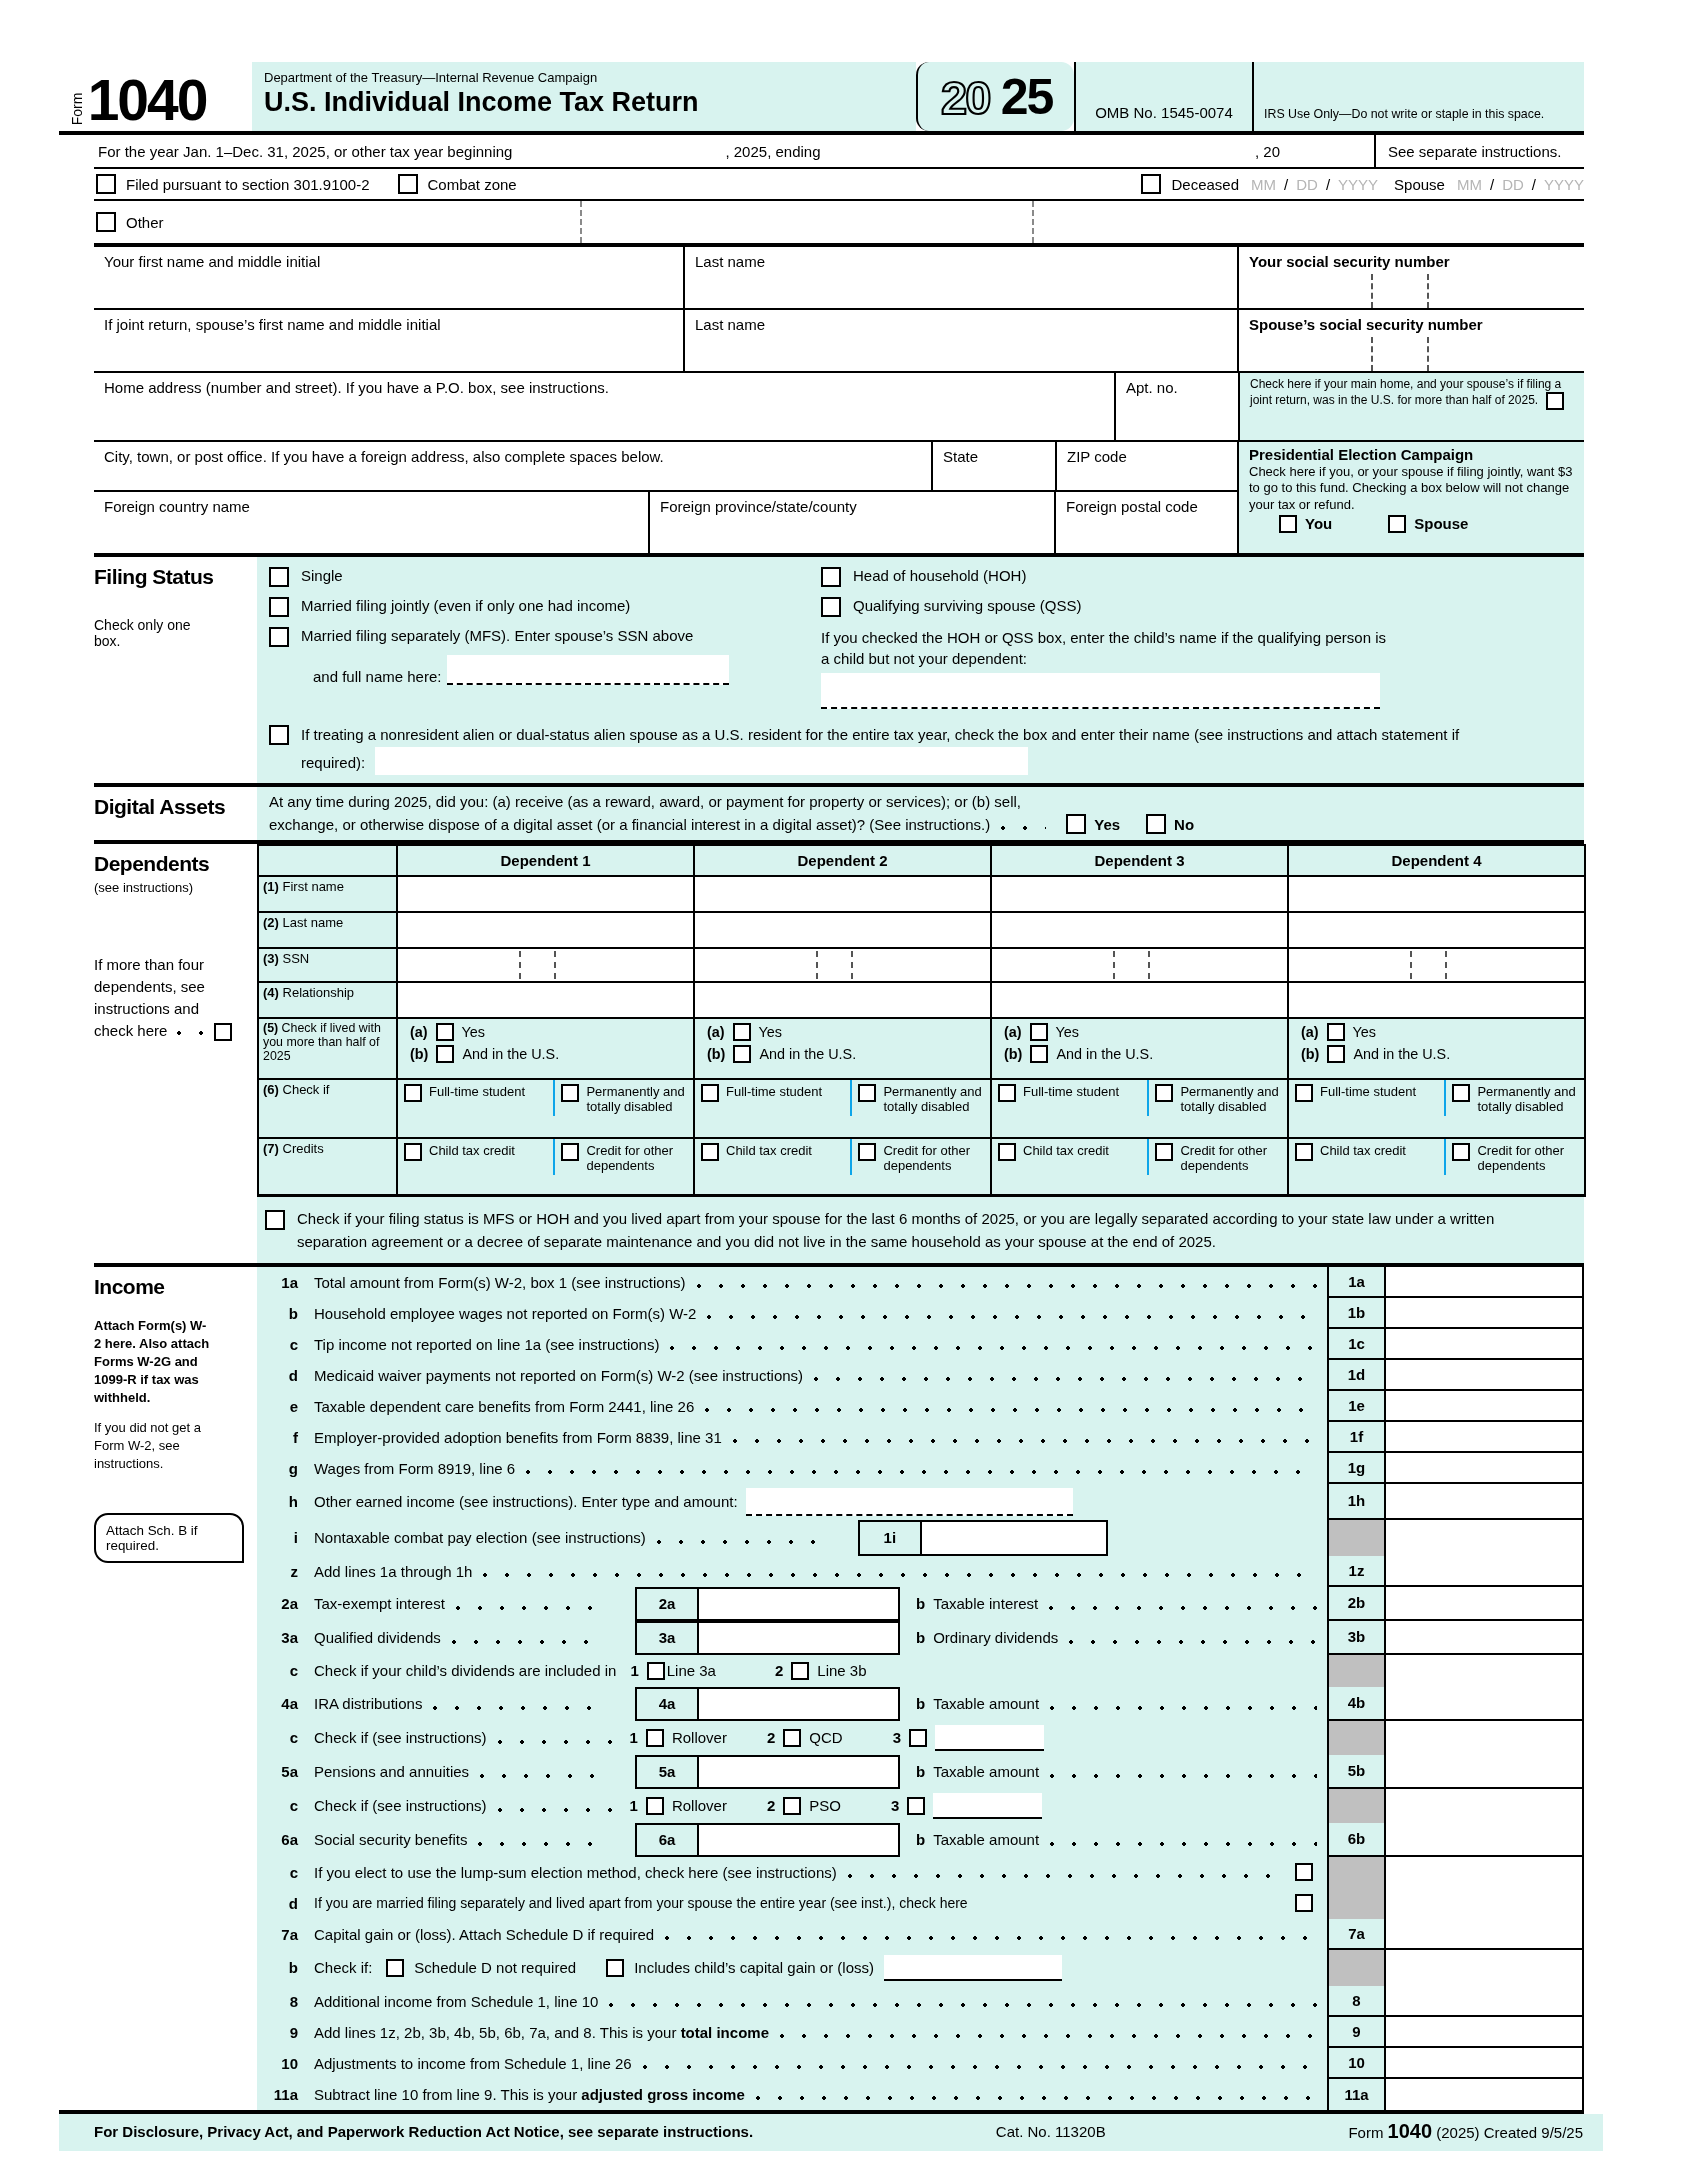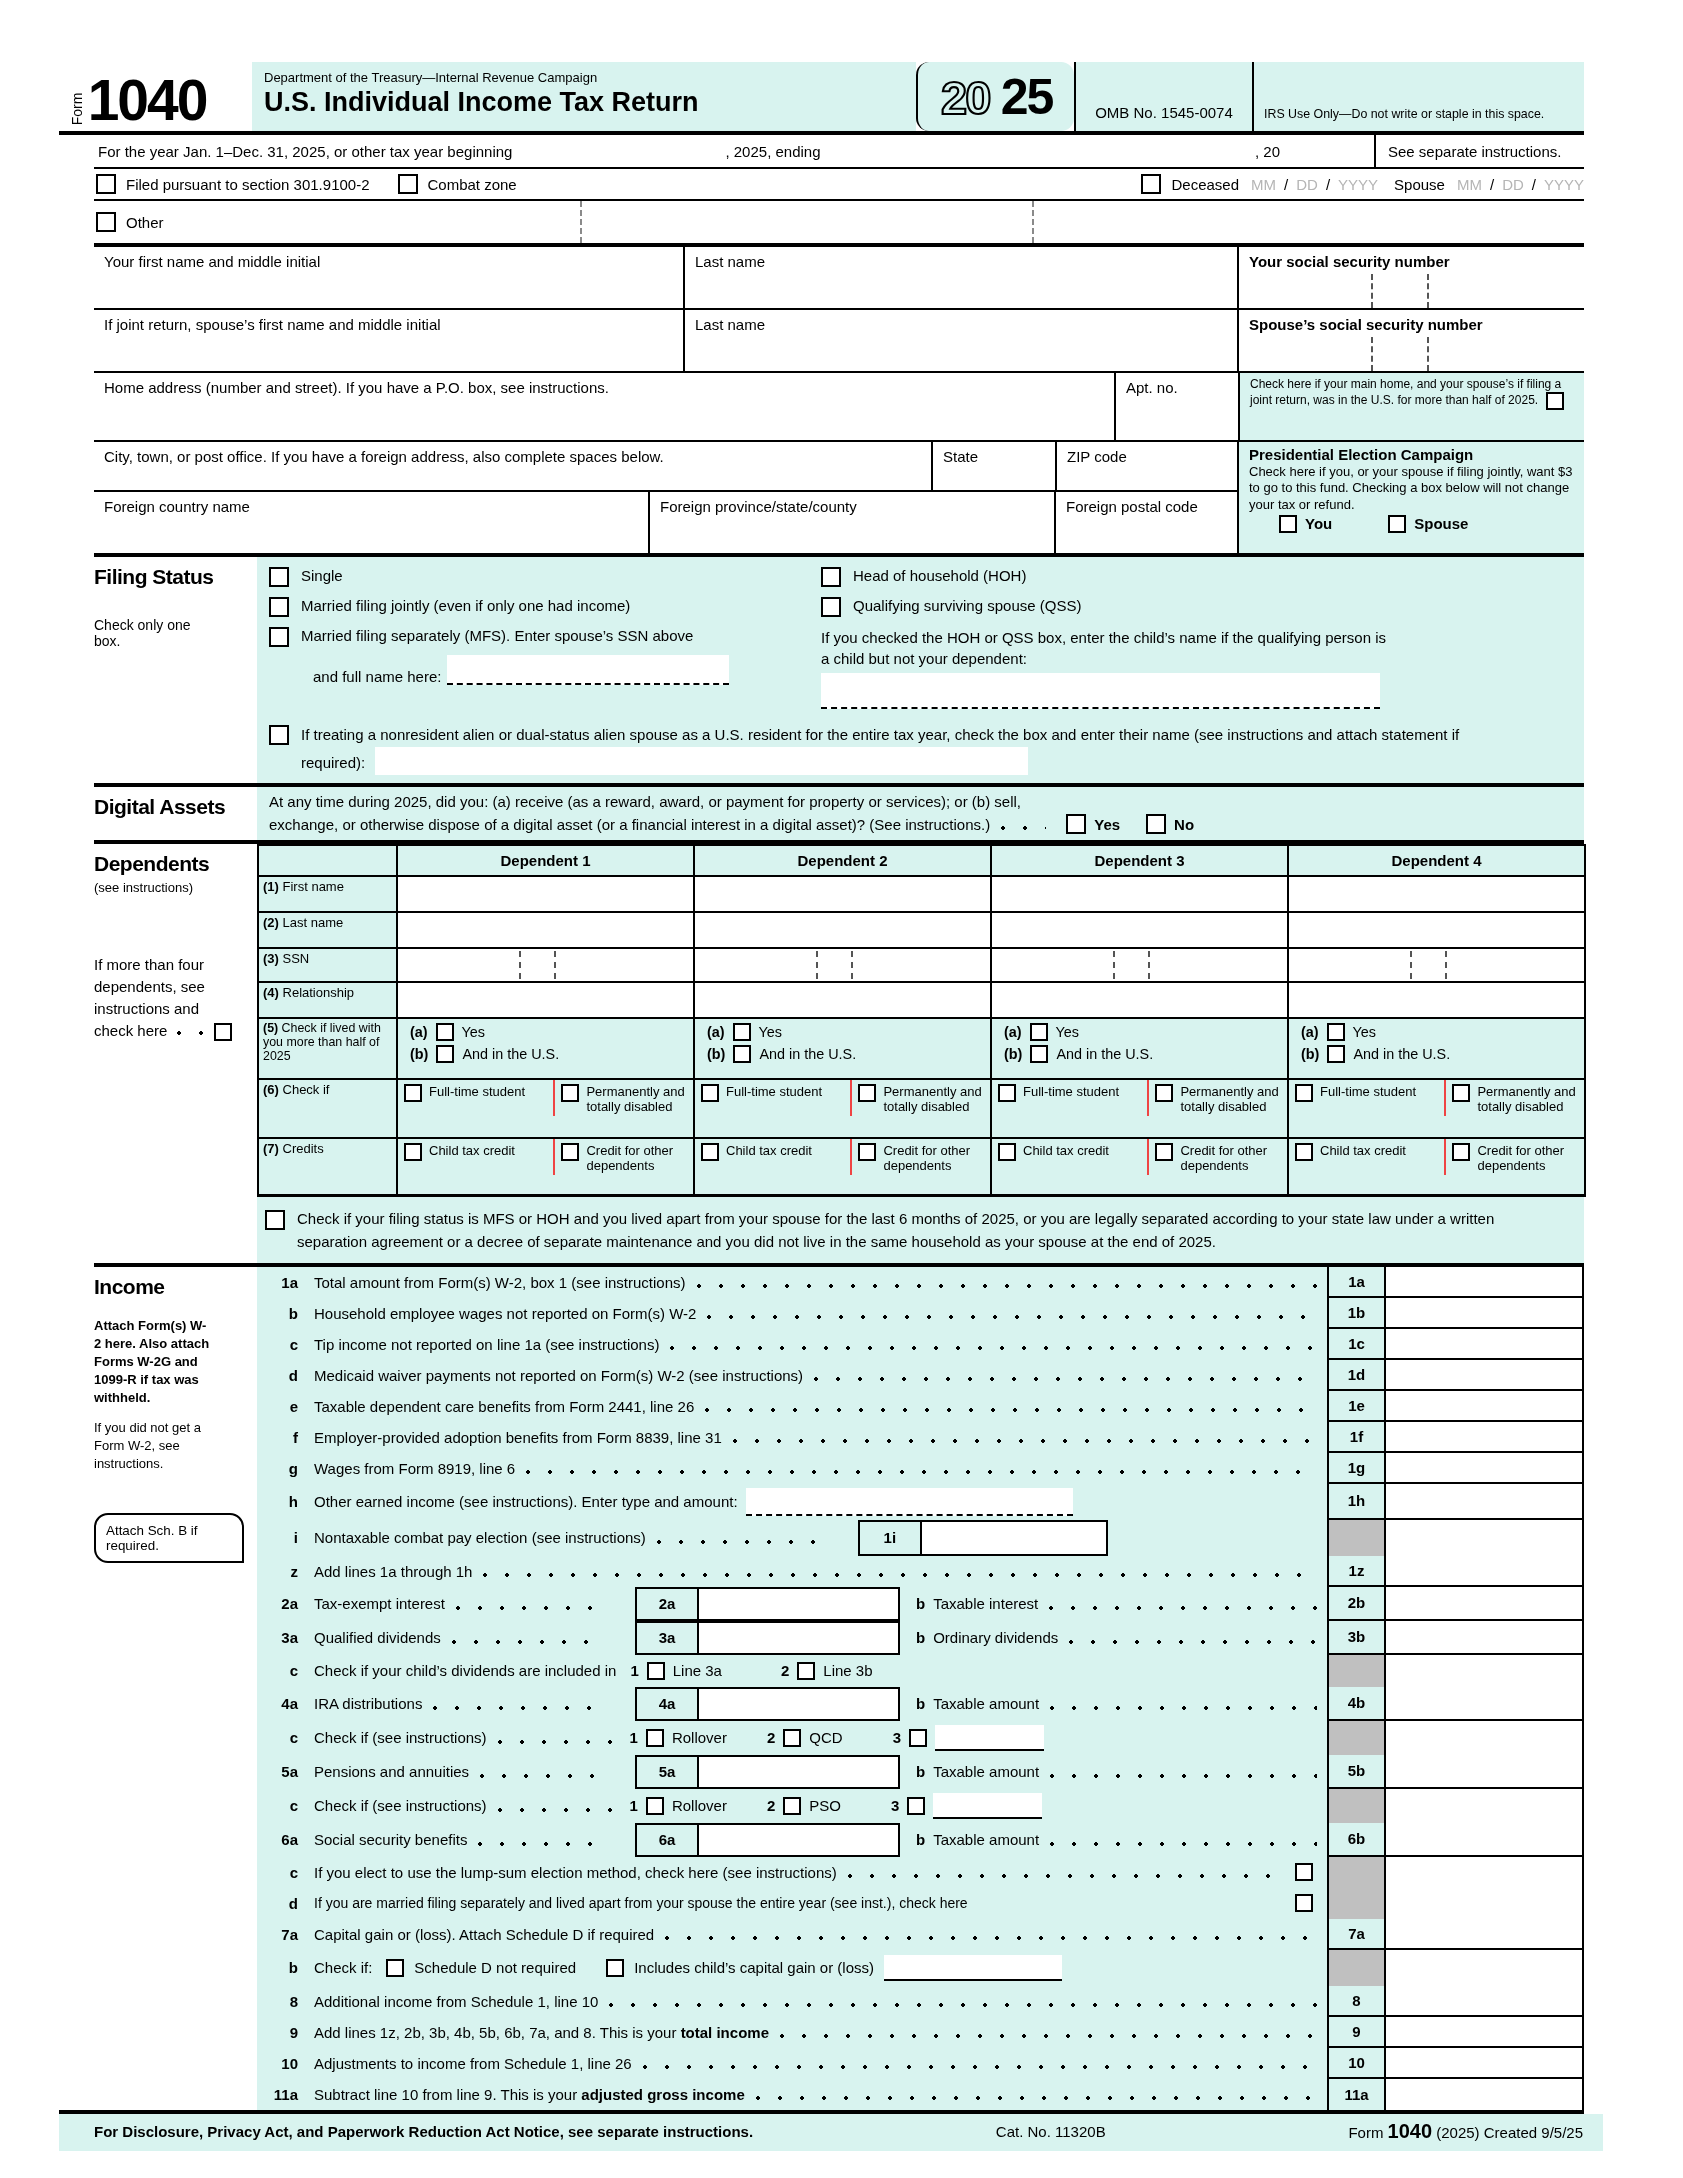--- a/index.html
+++ b/index.html
@@ -63,21 +63,21 @@
   
   table.dep { border-collapse: collapse; width: 1327px; table-layout: fixed; }
   table.dep td, table.dep th { border: 2px solid #000; padding: 2px 4px; vertical-align: top; }
   table.dep .lblc { background: #d8f3ef; font-size: 13px; }
   table.dep th { background: #d8f3ef; font-size: 15px; padding: 6px 0; }
   table.dep td.white { background: #fff; }
   table.dep td.tealc { background: #d8f3ef; font-size: 13.4px; }
   .depline { display: flex; align-items: center; gap: 8px; padding: 2px 0 2px 8px; font-size: 14.4px; }
   .subsplit { display: flex; }
   .subsplit > div { width: 50%; display: flex; gap: 7px; padding: 4px 2px 2px 6px; font-size: 13px; line-height: 15px; }
-  .subsplit > div + div { border-left: 2px solid #ef4444; margin-left: 16px; }
+  .subsplit > div + div { border-left: 2px solid #0ea5e9; margin-left: 16px; }
 
   
   .irow { display: flex; align-items: center; }
   .inum { width: 57px; flex: none; text-align: right; padding-right: 16px; font-weight: bold; }
   .lcode, .lgray { width: 59px; flex: none; align-self: stretch; border-left: 2px solid #000;
           border-right: 2px solid #000; display: flex; align-items: center; justify-content: center;
           font-weight: bold; }
   .lgray { background: #c0c0c0; }
   .amt { width: 198px; flex: none; align-self: stretch; background: #fff; border-right: 2px solid #000; }
   .bb  { border-bottom: 2px solid #000; }
@@ -662,21 +662,21 @@
           <span class="leader"></span>
         </span>
         <span class="lcode bb">3b</span>
         <span class="amt bb"></span>
       </div>
       <div class="irow" style="height:32px">
         <span class="inum">c</span>
         <span>Check if your child’s dividends are included in</span>
         <span class="b" style="margin:0 8px 0 14px">1</span>
         <span class="cb sm"></span>
-        <span style="margin-left:8px">Line 3a</span>
+        <span style="margin-left:2px">Line 3a</span>
         <span class="b" style="margin:0 8px 0 59px">2</span>
         <span class="cb sm"></span>
         <span style="margin-left:8px">Line 3b</span>
         <span style="flex:1"></span>
         <span class="lgray"></span>
         <span class="amt"></span>
       </div>
 
       <div class="irow" style="height:34px">
         <span class="inum">4a</span>

